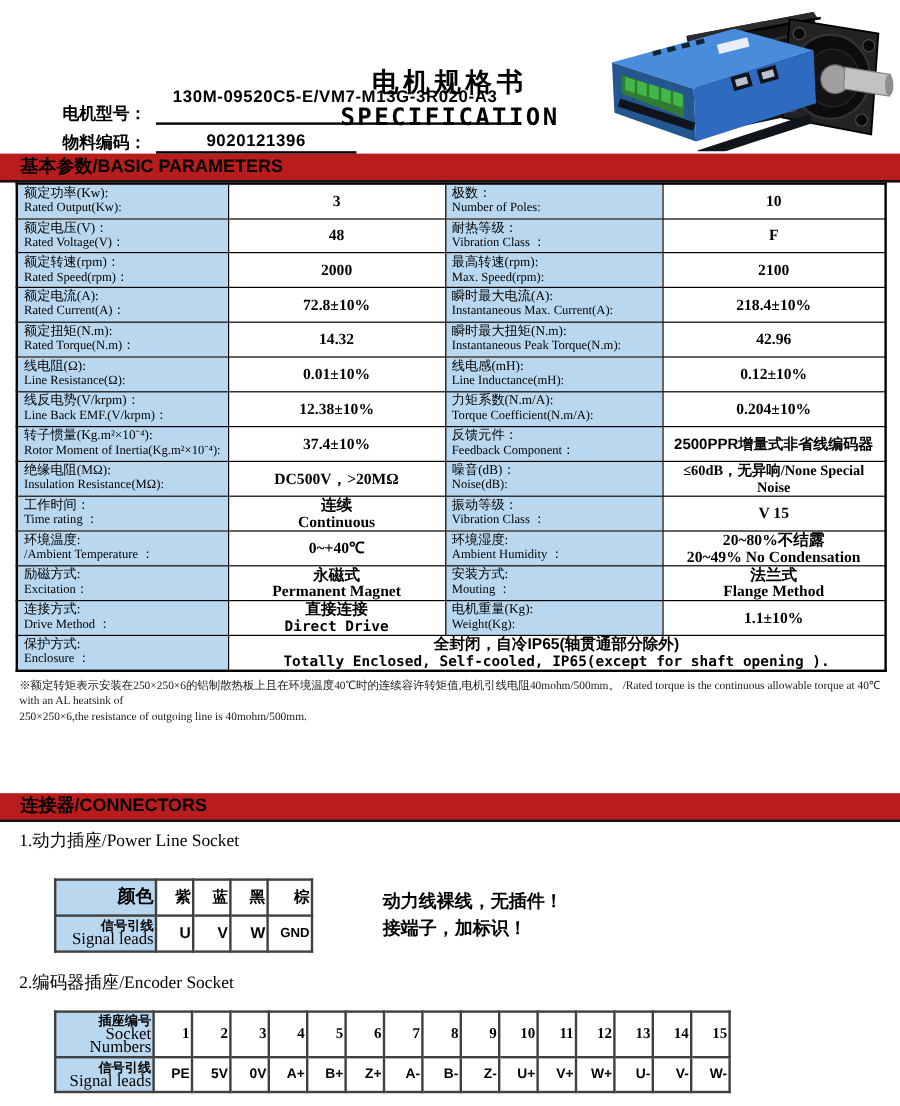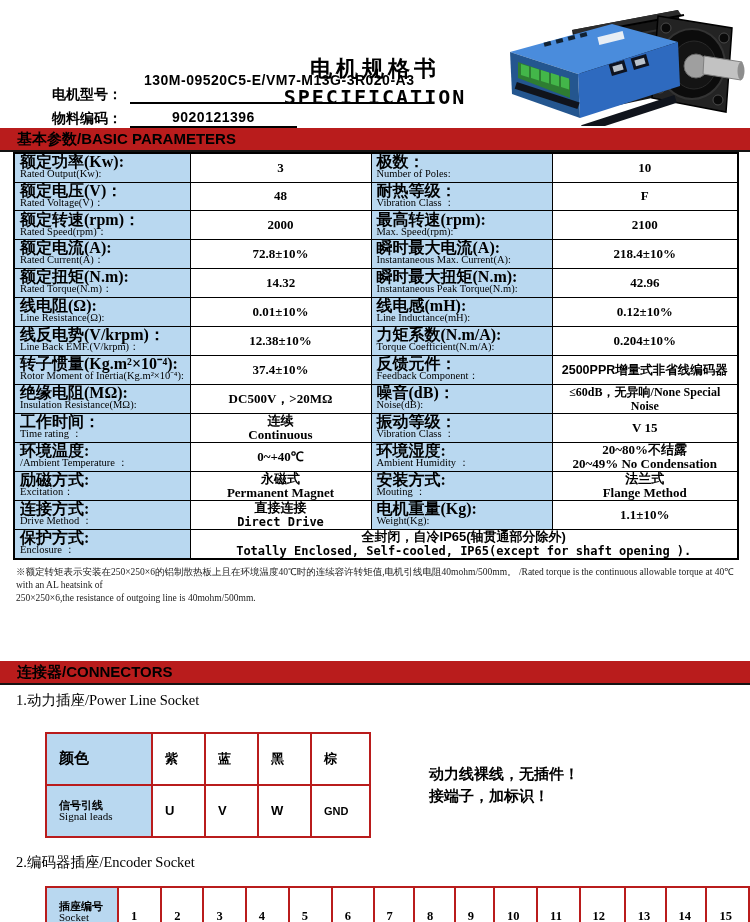--- a/index.html
+++ b/index.html
@@ -21,43 +21,43 @@
   
   .section-bar{height:22px;line-height:22px;background:#b91c1c;border-bottom:2px solid #141414;
                font-family:"Liberation Sans",sans-serif;font-weight:bold;font-size:15px;padding-left:17px;}
 
   
   table{border-collapse:collapse;}
   .basic{margin:0 13px;width:724px;table-layout:fixed;border:2px solid #000;}
   .basic td{border:1px solid #000;vertical-align:middle;overflow:hidden;}
   .basic tr{height:28.9px;}
   .basic .lbl{background:#b9d8f0;padding:1px 2px 1px 5px;}
-  .basic .lbl .cn{font-size:16px;font-weight:bold;line-height:13px;white-space:nowrap;}
+  .basic .lbl .cn{font-size:11px;font-weight:normal;line-height:13px;white-space:nowrap;}
   .basic .lbl .en{font-size:10.5px;line-height:12.5px;white-space:nowrap;}
   .basic .val{text-align:center;padding:0 2px;}
   .basic .val div{font-size:13px;font-weight:bold;line-height:14px;}
   .g{font-family:"Liberation Sans",sans-serif !important;}
   .mono{font-family:"DejaVu Sans Mono",monospace !important;font-size:12px !important;}
 
   .footnote{margin:6px 16px 0;font-size:9.5px;line-height:13px;color:#1a1a1a;}
 
   
   .bar2{margin-top:56px;}
   .sub-heading{margin:6px 0 0 16px;font-size:14.5px;}
   .power-row{display:flex;align-items:center;margin:22px 0 0 45px;}
   .mini{border:2px solid #000;}
-  .mini td{border:2px solid #b91c1c;text-align:left;vertical-align:middle;padding:12px;}
+  .mini td{border:2px solid #404040;text-align:right;vertical-align:middle;padding:1px;}
   .mini .lblcell{background:#b9d8f0;}
   .power td{height:26px;}
   .power .lblcell{width:80px;}
   .power .c{width:27px;font-size:13px;font-weight:bold;font-family:"Liberation Sans",sans-serif;}
   .power .c.wide{width:33px;font-size:11px;}
   .color-label{font-size:15px;font-weight:bold;font-family:"Liberation Sans",sans-serif;}
   .lblcell .small-cn{font-size:11px;font-weight:bold;line-height:12px;font-family:"Liberation Sans",sans-serif;}
-  .lblcell .small-en{font-size:11px;line-height:11px;font-family:Liberation Serif, serif;}
+  .lblcell .small-en{font-size:14px;line-height:11px;font-family:Liberation Serif, serif;}
   .note{margin-left:58px;font-family:"Liberation Sans",sans-serif;
         font-weight:bold;font-size:15px;line-height:22px;}
   .encoder{margin:14px 0 0 45px;}
   .encoder td{height:25px;}
   .encoder .lblcell{width:78px;}
   .encoder .n{width:28px;font-size:12.5px;font-weight:bold;}
   .encoder .s{width:28px;font-size:11.5px;font-weight:bold;font-family:"Liberation Sans",sans-serif;}
 </style>
 </head>
 <body>

